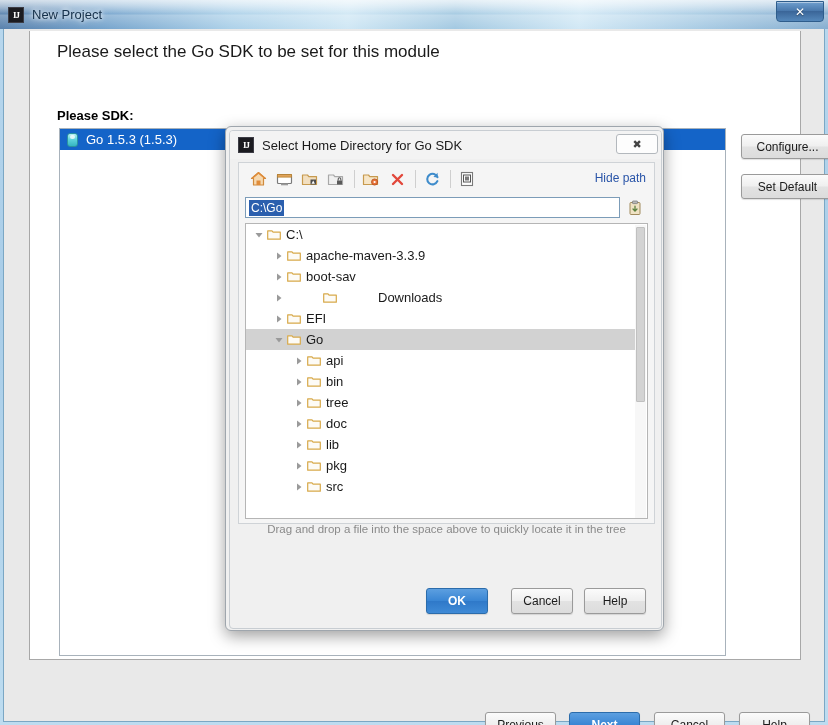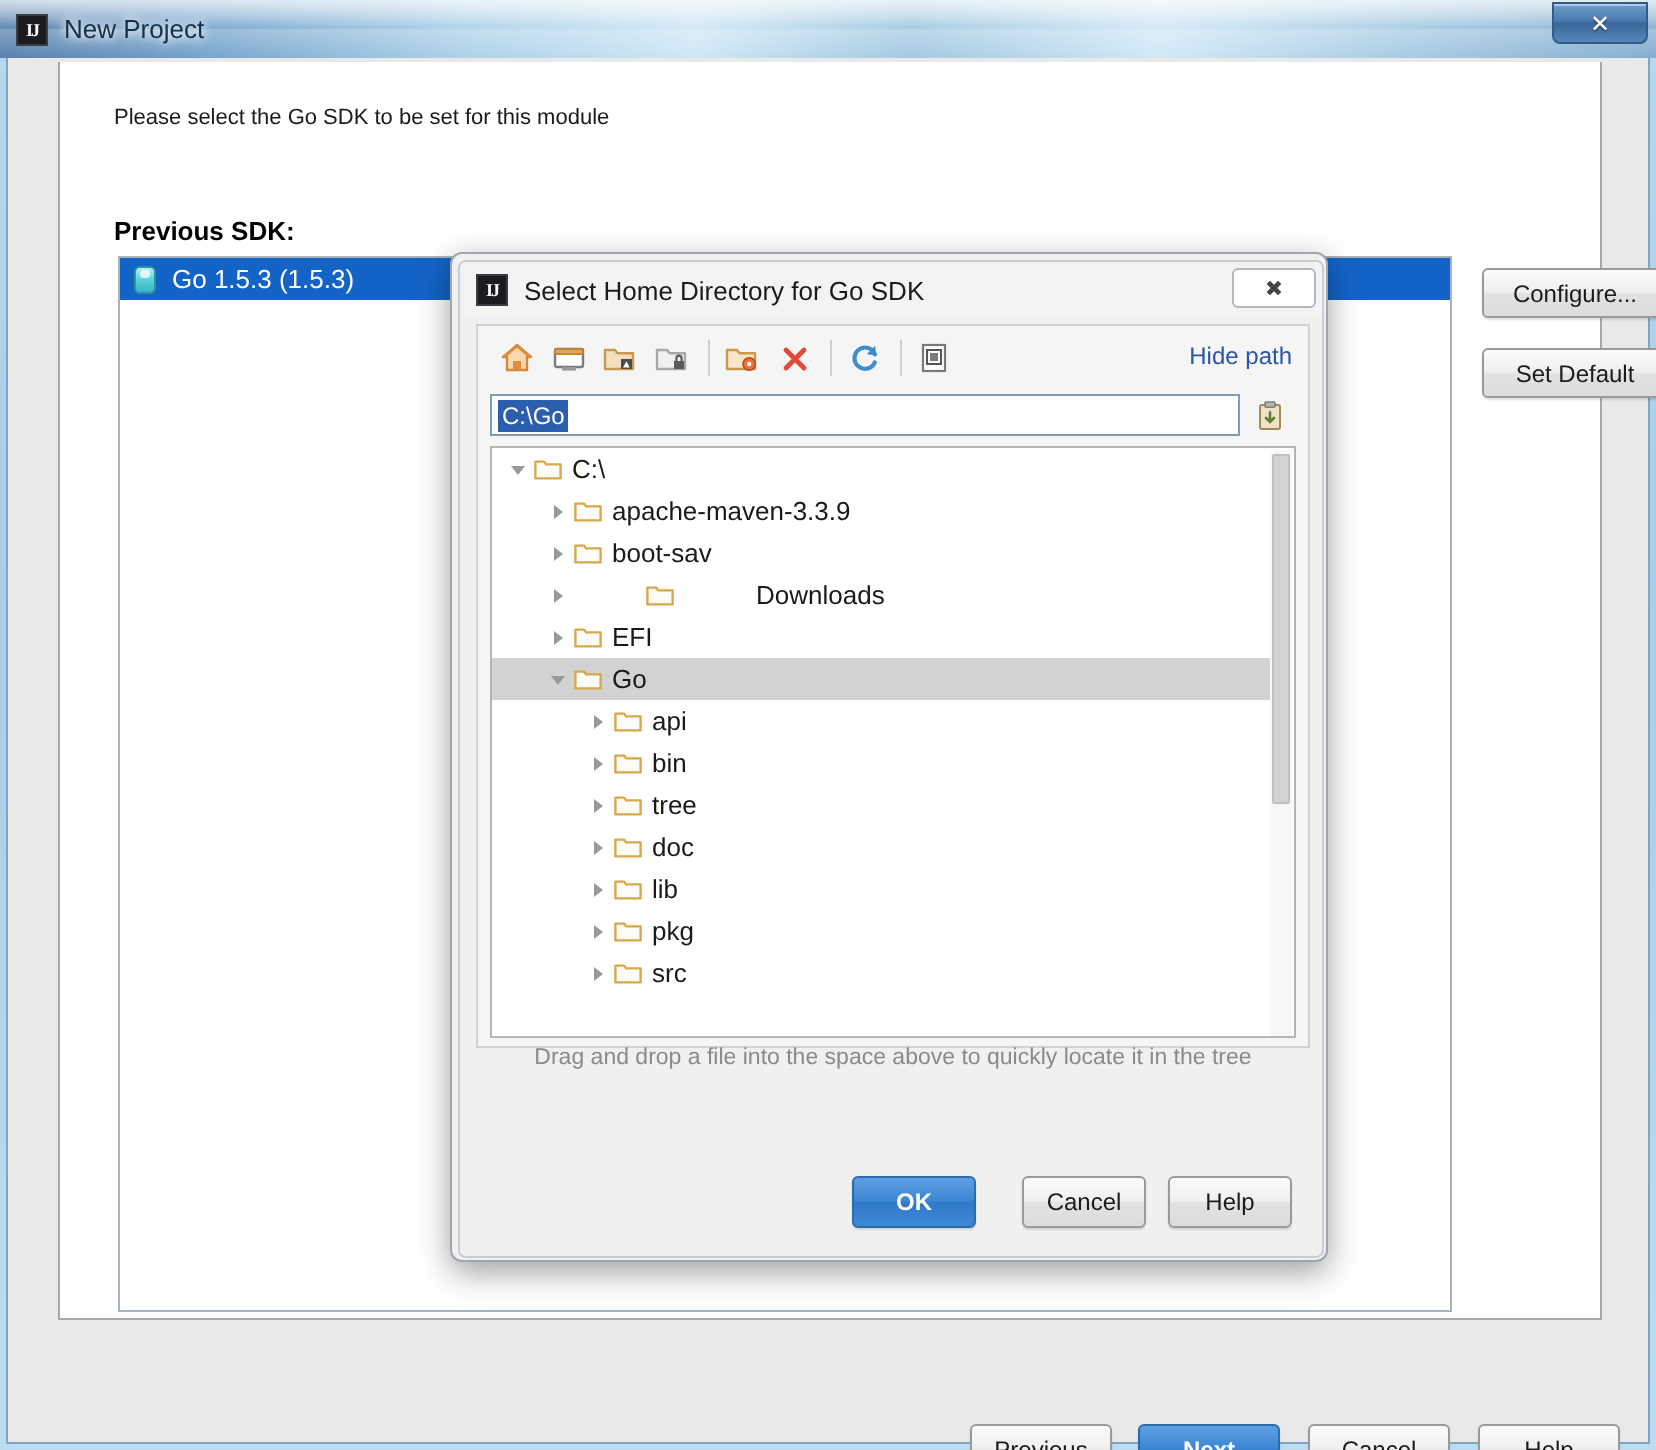--- a/index.html
+++ b/index.html
@@ -86,22 +86,22 @@
     position: absolute;
     left: 25px; top: 2px;
     width: 772px; height: 629px;
     background: #ffffff;
     border: 1px solid #a8a8a8;
     border-top: none;
   }
 
   #prompt-text {
     position: absolute;
-    left: 27px; top: 22px;
-    font-size: 11px;
+    left: 27px; top: 11px;
+    font-size: 17px;
     color: #1a1a1a;
   }
   #sdk-label {
     position: absolute;
     left: 27px; top: 77px;
     font-size: 13px;
     font-weight: bold;
     color: #000;
   }
 
@@ -374,21 +374,21 @@
     <div id="close-btn">
       <span>✕</span>
     </div>
   </div>
 
   <div id="client">
 
     <div id="content-panel">
 
       <div id="prompt-text">Please select the Go SDK to be set for this module</div>
-      <div id="sdk-label">Previous SDK:</div>
+      <div id="sdk-label">Please SDK:</div>
 
       <div id="sdk-list">
         <div id="sdk-row">
           <span class="go-icon"></span>
           <span id="sdk-row-label">Go 1.5.3 (1.5.3)</span>
         </div>
       </div>
 
       <div class="side-btn" id="btn-configure">
         <span>Configure...</span>

